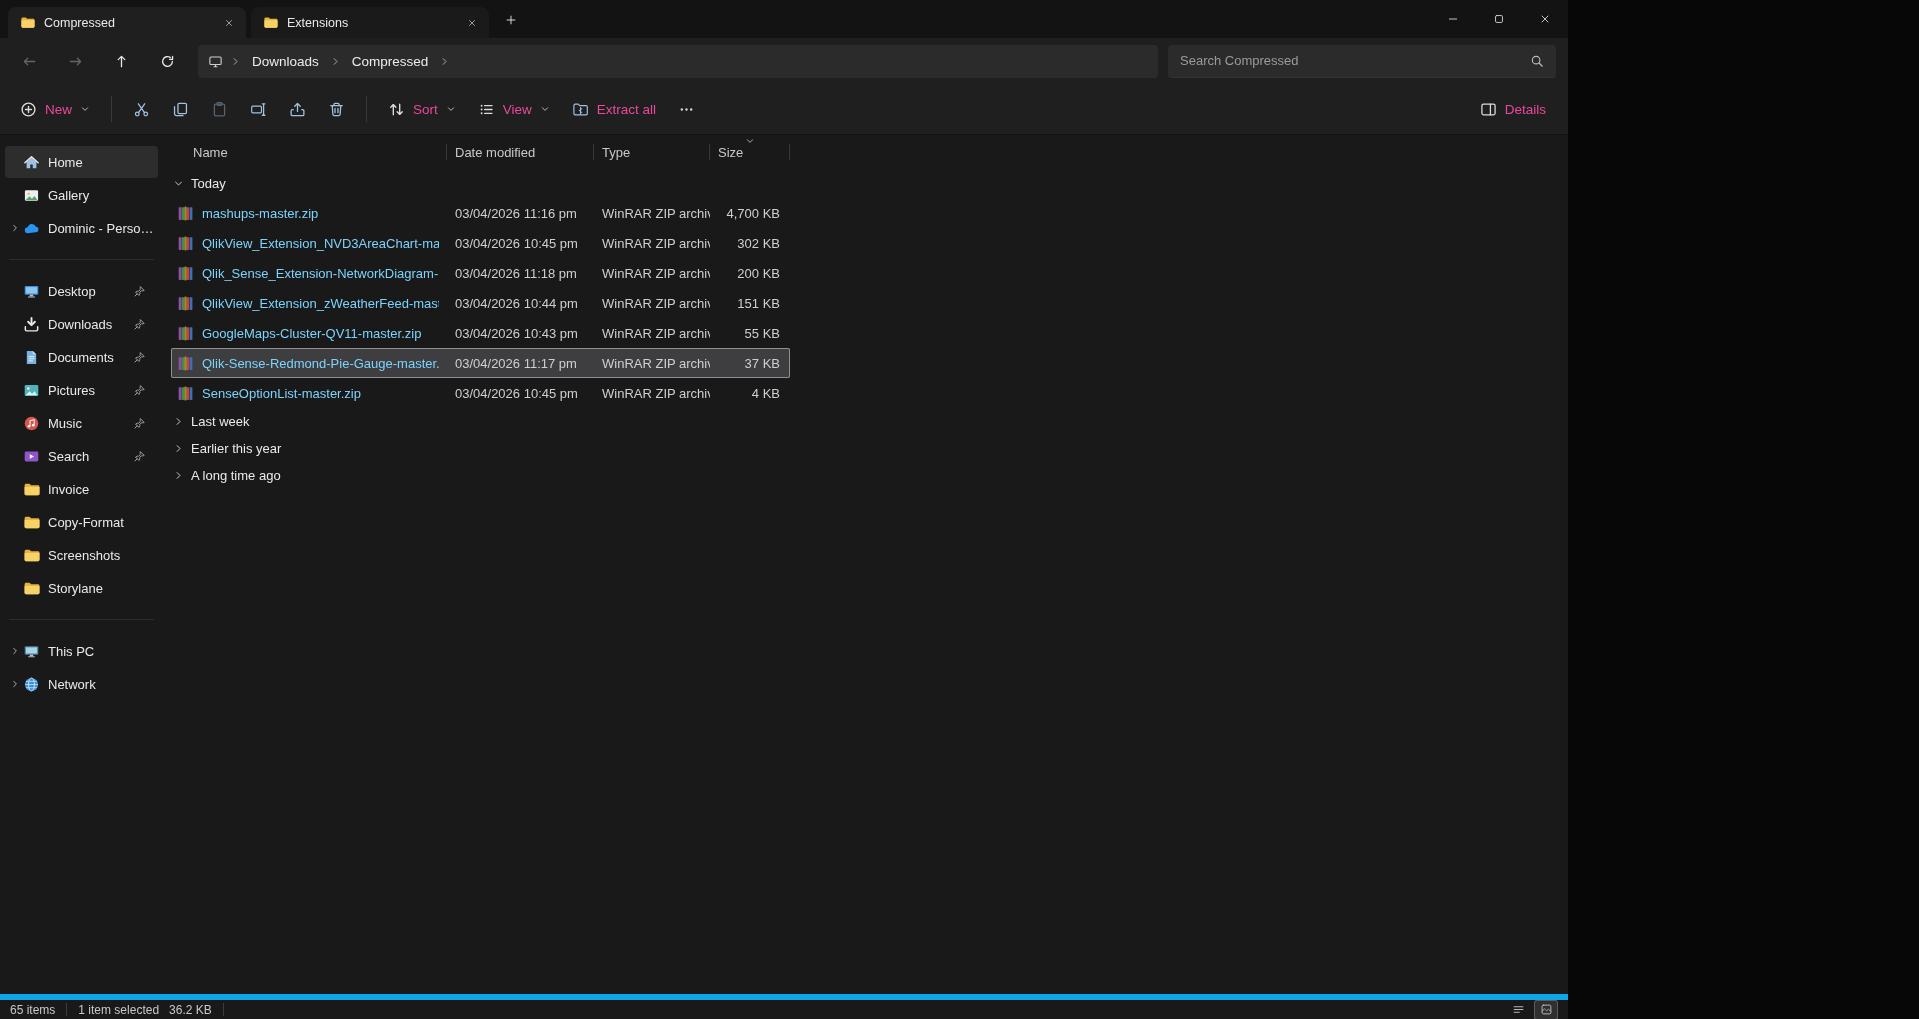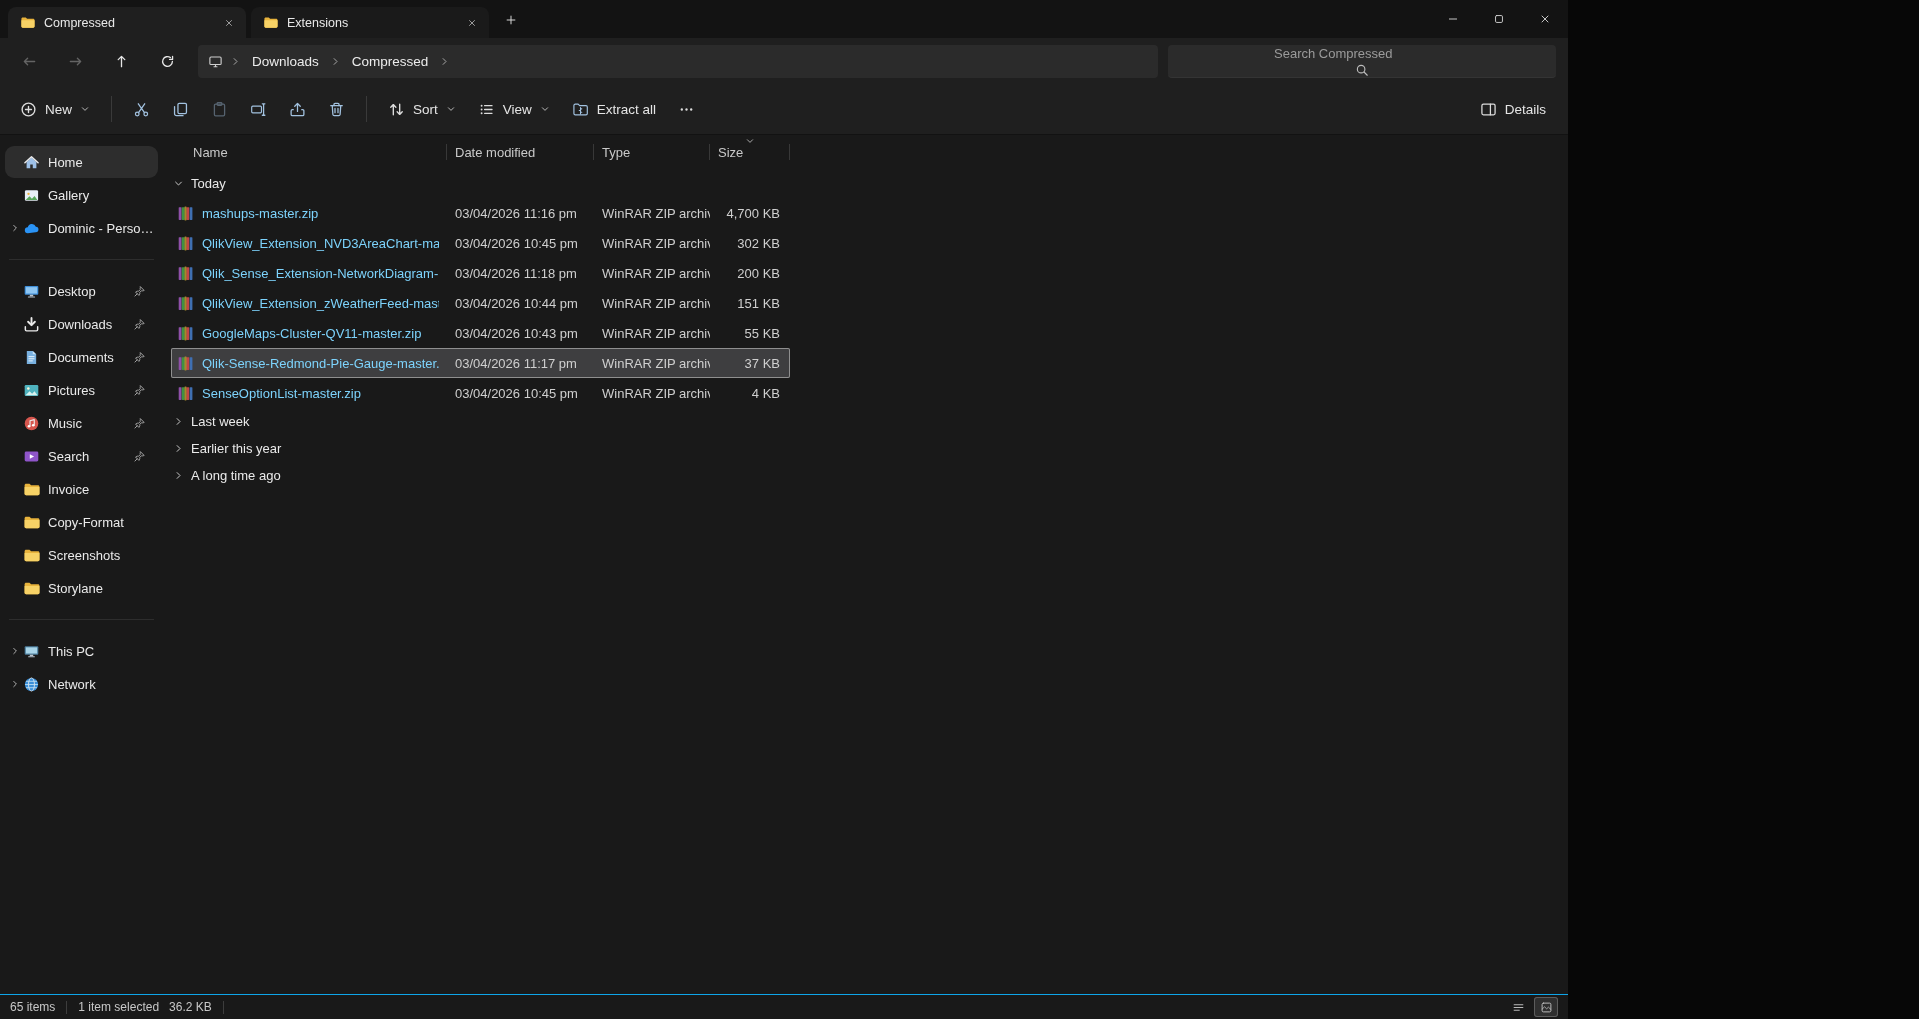--- a/index.html
+++ b/index.html
@@ -30,40 +30,40 @@
   .navbar { height:46px; background:#1f1f1f; display:flex; align-items:center; padding:0 12px 0 10px; flex:none; }
   .nav-buttons { display:flex; align-items:center; }
   .nav-btn { width:38px; height:32px; border-radius:4px; color:#e6e6e6; display:flex; align-items:center; justify-content:center; margin-right:8px; }
   .nav-btn svg { width:15px; height:15px; }
   .nav-btn.disabled { color:#646464; }
   .breadcrumb { flex:1; height:33px; background:#2b2b2b; border-radius:4px; display:flex; align-items:center; padding:0 10px; margin:0 10px 0 4px; font-size:13.5px; color:#ececec; }
   .bc-root { width:15px; height:15px; color:#cfcfcf; margin-right:2px; }
   .bc-sep { width:11px; height:11px; color:#ababab; margin:0 5px; display:inline-flex; }
   .bc-sep svg { width:100%; height:100%; }
   .bc-seg { color:#ececec; font-size:13.5px; padding:4px 6px; border-radius:4px; }
-  .search { width:388px; height:33px; background:#2b2b2b; border-radius:4px; display:flex; align-items:center; padding:0 12px; border-bottom:1px solid #343434;flex-direction:column; }
+  .search { width:388px; height:33px; background:#2b2b2b; border-radius:4px; display:flex; align-items:center; padding:0 12px; border-bottom:1px solid #343434; }
   .search input { flex:1; background:transparent; border:none; outline:none; color:#e8e8e8; font-size:13px; font-family:inherit; }
   .search input::placeholder { color:#9b9b9b; }
   .search .icon { width:14px; height:14px; color:#bdbdbd; }
 
   
   .toolbar { height:51px; background:#1f1f1f; display:flex; align-items:center; padding:0 12px 0 10px; border-bottom:1px solid #121212; flex:none; }
   .toolbar-left { display:flex; align-items:center; gap:2px; flex:1; }
-  .tb-btn { display:flex; align-items:center; gap:8px; height:36px; padding:0 10px; border-radius:4px; color:#e5e5e5; font-size:13.5px; }
+  .tb-btn { display:flex; align-items:center; gap:8px; height:36px; padding:0 10px; border-radius:4px; color:#ec4899; font-size:13.5px; }
   .tb-btn .icon { width:17px; height:17px; color:#dcdcdc; }
   .tb-btn .icon.tint { color:#a2c2e0; }
   .tb-btn .tb-chevron { width:10px; height:10px; color:#cfcfcf; }
   .tb-btn.disabled { opacity:.42; }
   .tb-divider { width:1px; height:26px; background:#3a3a3a; margin:0 9px; flex:none; }
 
   
   .content { flex:1; display:flex; min-height:0; background:#191919; }
   .sidebar { width:163px; padding:10px 5px 0 5px; flex:none; }
   .side-item { height:32px; display:flex; align-items:center; border-radius:4px; padding:0 4px 0 2px; color:#eaeaea; font-size:13px; margin:1px 0; }
-  .side-item.selected { background:#2d2d2d;border-radius:9px; }
+  .side-item.selected { background:#2d2d2d; }
   .side-item .expander { width:16px; height:16px; color:#c2c2c2; display:flex; align-items:center; justify-content:center; flex:none; }
   .side-item .expander svg { width:10px; height:10px; }
   .side-item .icon { width:17px; height:17px; margin-right:8px; }
   .side-label { flex:1; overflow:hidden; white-space:nowrap; text-overflow:ellipsis; }
   .side-item .pin { width:13px; height:13px; color:#a6a6a6; margin-left:3px; }
   .side-sep { height:1px; background:#2d2d2d; margin:15px 4px; }
 
   .main { flex:1; display:flex; flex-direction:column; padding-left:8px; min-width:0; }
   .list-header { height:34px; display:flex; align-items:center; color:#c9c9c9; font-size:13px; flex:none; }
   .col { position:relative; display:flex; align-items:center; height:100%; padding:0 8px; }
@@ -84,21 +84,21 @@
   .file-row.selected { background:#3e3e40; box-shadow:inset 0 0 0 1px #8f8f8f; }
   .cell { padding:0 8px; font-size:13px; color:#cfcfcf; overflow:hidden; white-space:nowrap; }
   .cell-name { width:276px; display:flex; align-items:center; gap:8px; color:#7dd3fc; padding-left:6px; }
   .cell-name .icon { width:17px; height:17px; }
   .fname { overflow:hidden; white-space:nowrap; }
   .cell-date { width:147px; }
   .cell-type { width:116px; }
   .cell-size { width:80px; text-align:right; padding-right:10px; }
 
   
-  .statusbar { height:25px; background:#191919; border-top:1px solid #0ea5e9; display:flex; align-items:center; padding:0 10px; font-size:12px; color:#c8c8c8; gap:11px; flex:none; }
+  .statusbar { height:25px; background:#191919; border-top:6px solid #0ea5e9; display:flex; align-items:center; padding:0 10px; font-size:12px; color:#c8c8c8; gap:11px; flex:none; }
   .status-sep { width:1px; height:13px; background:#3d3d3d; flex:none; }
   .status-group { display:flex; align-items:center; gap:10px; }
   .status-right { margin-left:auto; display:flex; gap:4px; align-items:center; }
   .status-toggle { width:24px; height:20px; display:flex; align-items:center; justify-content:center; color:#bdbdbd; border-radius:3px; }
   .status-toggle.active { background:#2f2f2f; box-shadow:inset 0 0 0 1px #5c5c5c; }
   .status-toggle svg { width:13px; height:13px; }
 
   .desktop-strip { position:absolute; left:1568px; top:0; right:0; bottom:0; background:#070707; }
 </style>
 </head>

